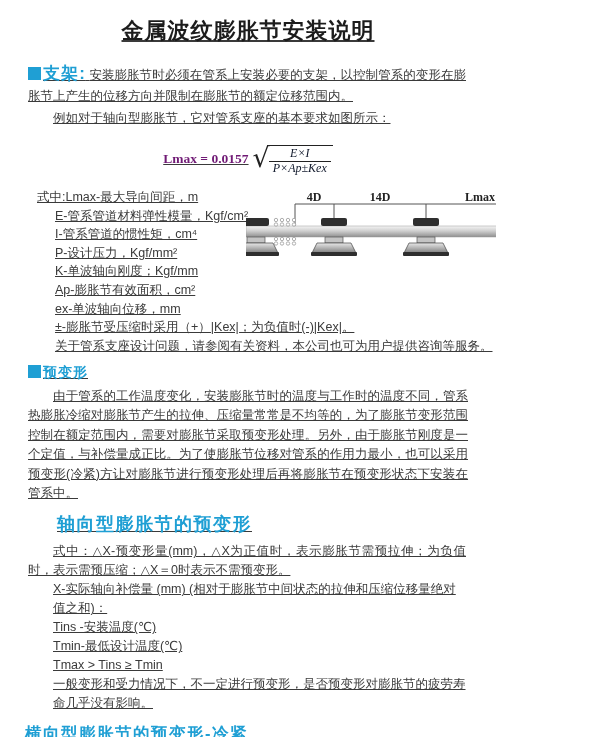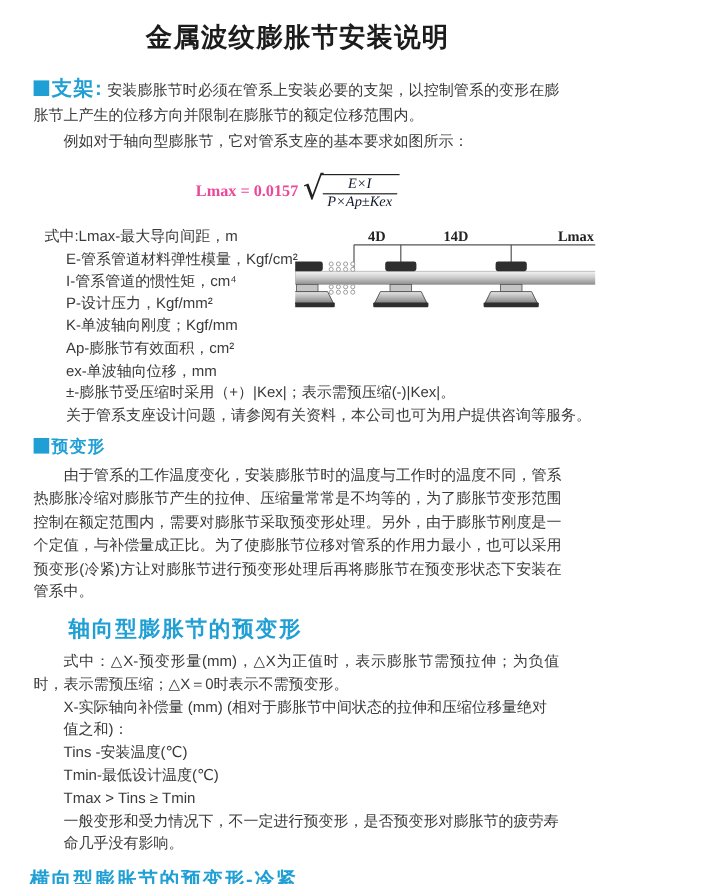--- a/index.html
+++ b/index.html
@@ -1,31 +1,31 @@
 <!DOCTYPE html>
 <html style="--accent: #1f9fd4;"><head>
 <meta charset="utf-8">
 <style>
   html,body{margin:0;padding:0;background:#ffffff;}
   .page{
     position:relative;width:496px;height:737px;background:#fff;
     font-family:"Liberation Sans","DejaVu Sans",sans-serif;
-    color:#3a3a3a;font-size:12.5px;line-height:1.55;overflow:hidden;
+    color:#3a3a3a;font-size:12.5px;line-height:1.55;overflow:hidden;text-decoration:underline;
   }
   .title{
     margin:0;padding-top:14px;text-align:center;
     font-size:22px;font-weight:bold;color:#1c1c1c;letter-spacing:1px;
   }
   .p-support{margin:13px 30px 0 28px;text-align:justify;}
   .sec-head-inline{color:var(--accent);font-size:17px;font-weight:bold;letter-spacing:1px;}
   .sq{display:inline-block;width:13px;height:13px;background:var(--accent);margin-right:2px;vertical-align:-1px;}
   .p-example{margin:2px 30px 0 28px;text-indent:2em;}
 
   .formula-row{text-align:center;margin:9px 0 2px 0;}
-  .fm{font-family:"Liberation Serif","DejaVu Serif",serif;font-weight:bold;color:#ec4899;font-size:13.5px;}
+  .fm{font-family:"Liberation Serif","DejaVu Serif",serif;font-weight:bold;color:#701a75;font-size:13.5px;}
   .sqrt-sign{display:inline-block;vertical-align:middle;font-size:27px;font-weight:normal;margin:0 -3px 4px 4px;font-family:"DejaVu Sans",sans-serif;color:#222;}
   .radicand{display:inline-block;vertical-align:middle;border-top:1.5px solid #222;padding:1px 2px 0 2px;}
   .frac{display:inline-block;vertical-align:middle;text-align:center;font-style:italic;font-family:"Liberation Serif","DejaVu Serif",serif;font-size:12px;line-height:1.15;color:#0f172a;}
   .frac .num{display:block;padding:0 4px;border-bottom:1px solid #222;}
   .frac .den{display:block;padding:0 4px;}
   .frac.noitalic{font-style:normal;}
 
   .defs{list-style:none;margin:5px 0 0 37px;padding:0;line-height:18.6px;}
   .defs li{white-space:nowrap;}
   .defs li + li{padding-left:18px;}
@@ -59,21 +59,21 @@
   </div>
 
   <ul class="defs">
     <li>式中:Lmax-最大导向间距，m</li>
     <li>E-管系管道材料弹性模量，Kgf/cm²</li>
     <li>I-管系管道的惯性矩，cm⁴</li>
     <li>P-设计压力，Kgf/mm²</li>
     <li>K-单波轴向刚度；Kgf/mm</li>
     <li>Ap-膨胀节有效面积，cm²</li>
     <li>ex-单波轴向位移，mm</li>
-    <li>±-膨胀节受压缩时采用（+）|Kex|；表示需预压缩(-)|Kex|。</li>
+    <li>±-膨胀节受压缩时采用（+）|Kex|；为负值时(-)|Kex|。</li>
     <li>关于管系支座设计问题，请参阅有关资料，本公司也可为用户提供咨询等服务。</li>
   </ul>
 
   <svg class="diagram" width="326" height="78" viewBox="0 0 326 78">
     <defs>
       <linearGradient id="pipeGrad" x1="0" y1="0" x2="0" y2="1">
         <stop offset="0" stop-color="#f4f4f4"></stop>
         <stop offset="0.45" stop-color="#cfcfcf"></stop>
         <stop offset="1" stop-color="#8f8f8f"></stop>
       </linearGradient>

